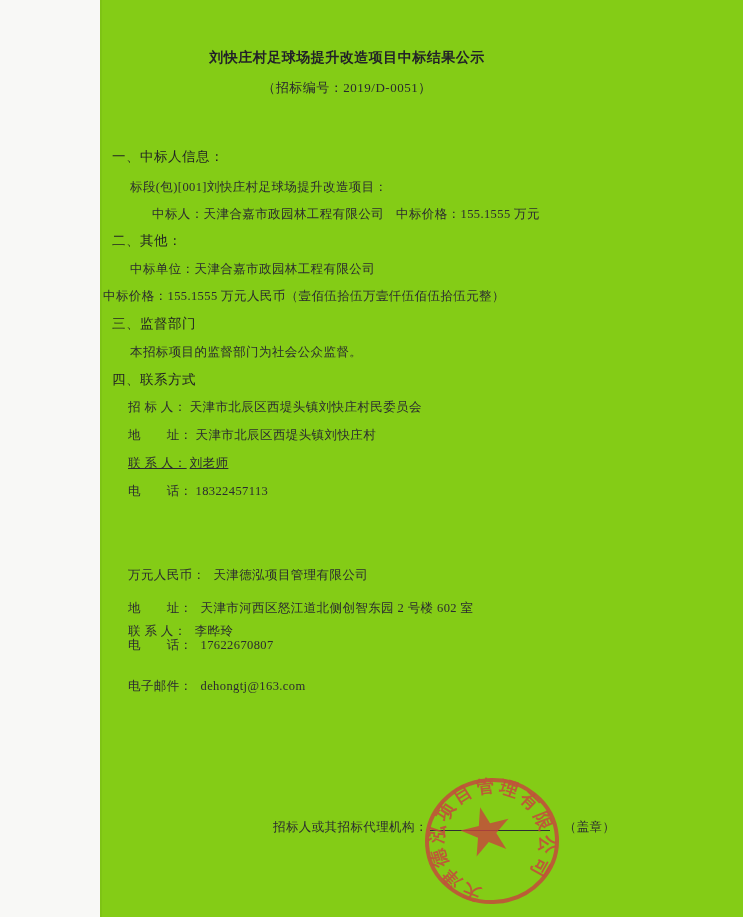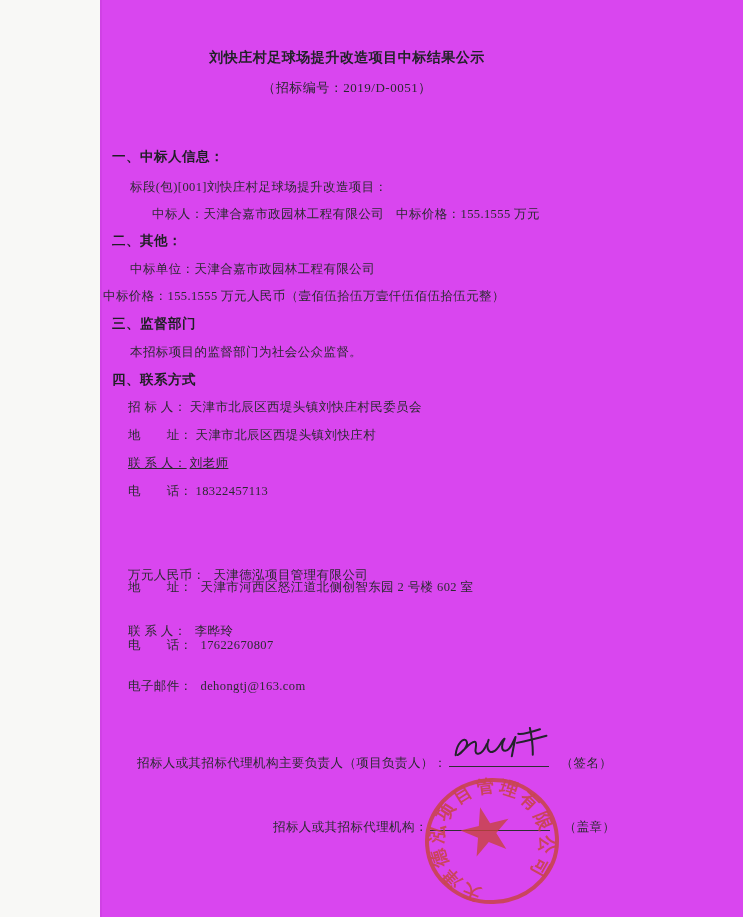--- a/index.html
+++ b/index.html
@@ -1,35 +1,35 @@
 <!DOCTYPE html>
 <html><head>
 <meta charset="utf-8">
 <style>
   html,body{margin:0;padding:0;background:#ffffff;}
   .page{
     position:relative;width:743px;height:917px;overflow:hidden;
-    background:#d946ef;
+    background:#84cc16;
     font-family:"Liberation Serif","DejaVu Serif",serif;
     color:#2b2b30;
   }
   .left-strip{position:absolute;left:0;top:0;width:100px;height:917px;background:#f8f8f6;}
   .edge-line{position:absolute;left:100px;top:0;width:2px;height:917px;background:rgba(0,0,0,0.045);}
   .abs{position:absolute;white-space:nowrap;}
   .title{
     left:87px;top:49px;width:520px;text-align:center;
     font-size:14px;font-weight:bold;letter-spacing:0.5px;color:#222228;
   }
   .subtitle{
     left:87px;top:79px;width:520px;text-align:center;
     font-size:13px;letter-spacing:0.5px;color:#28282e;
   }
   .heading{
     font-family:"Liberation Sans","DejaVu Sans",sans-serif;
-    font-size:13.5px;font-weight:bold;color:#1f1f24;letter-spacing:0.5px;
+    font-size:13.5px;font-weight:normal;color:#1f1f24;letter-spacing:0.5px;
   }
   .body-line{font-size:12.5px;letter-spacing:0.4px;color:#2b2b30;}
   .row .label{color:#2b2b30;}
   .row .value{margin-left:3px;}
   .agency-row .value{margin-left:8px;}
   .winner-price{position:absolute;left:244px;top:0;}
   .footer-line{font-size:12.5px;letter-spacing:0.4px;color:#2b2b30;}
   .sig-underline{
     position:relative;display:inline-block;width:100px;height:15px;
     border-bottom:1.6px solid #2e2e33;vertical-align:baseline;margin-left:2px;
@@ -87,44 +87,33 @@
   <div class="abs body-line row" style="left:128px;top:455px;text-decoration:underline;">
     <span class="label">联 系 人：</span><span class="value">刘老师</span>
   </div>
   <div class="abs body-line row" style="left:128px;top:483px;">
     <span class="label">电　　话：</span><span class="value">18322457113</span>
   </div>
 
   <div class="abs body-line row agency-row" style="left:128px;top:567px;">
     <span class="label">万元人民币：</span><span class="value">天津德泓项目管理有限公司</span>
   </div>
-  <div class="abs body-line row agency-row" style="left:128px;top:579px;">
+  <div class="abs body-line row agency-row" style="left:128px;top:600px;">
     <span class="label">地　　址：</span><span class="value">天津市河西区怒江道北侧创智东园 2 号楼 602 室</span>
   </div>
   <div class="abs body-line row agency-row" style="left:128px;top:623px;">
     <span class="label">联 系 人：</span><span class="value">李晔玲</span>
   </div>
   <div class="abs body-line row agency-row" style="left:128px;top:637px;">
     <span class="label">电　　话：</span><span class="value">17622670807</span>
   </div>
   <div class="abs body-line row agency-row" style="left:128px;top:678px;">
     <span class="label">电子邮件：</span><span class="value">dehongtj@163.com</span>
   </div>
 
-  <div class="abs footer-line" style="left:137px;top:751px;">
-    <span>招标人或其招标代理机构主要负责人（项目负责人）：</span><span class="sig-underline"><svg class="scribble" width="104" height="36" viewBox="0 0 104 36">
-        <g fill="none" stroke="#23232b" stroke-width="2" stroke-linecap="round" stroke-linejoin="round" transform="rotate(-4 52 18)">
-          <path d="M6 25 C8 13 16 7 18 12 C20 17 11 24 8 25 C15 21 22 12 26 13 C30 14 23 24 28 25 C32 26 36 20 38 16"></path>
-          <path d="M40 12 C37 18 38 26 44 24 C50 22 52 14 56 12 C53 16 51 24 56 24 C61 24 64 16 67 11 L62 30"></path>
-          <path d="M70 8 C73 9 84 7 92 5"></path>
-          <path d="M68 17 C76 16 88 14 98 12"></path>
-          <path d="M82 3 C83 10 84 20 83 30"></path>
-        </g>
-      </svg></span><span class="suffix">（签名）</span>
-  </div>
 
   <div class="abs footer-line" style="left:273px;top:815px;text-align:right;">
     <span>招标人或其招标代理机构：</span><span class="sig-underline2"></span><span class="suffix2">（盖章）</span>
   </div>
 
   <svg class="seal" viewBox="-72 -69 144 138">
     <g transform="rotate(-4)">
       <ellipse cx="0" cy="0" rx="65" ry="61" fill="none" stroke-width="4" stroke-opacity="0.92" stroke="#c7443e"></ellipse>
       <g transform="translate(-5,-9) rotate(-10)">
         <polygon points="0,-26 5.8,-8 24.7,-8 9.4,3.1 15.3,21 0,9.9 -15.3,21 -9.4,3.1 -24.7,-8 -5.8,-8" fill-opacity="0.9" fill="#c7443e"></polygon>

